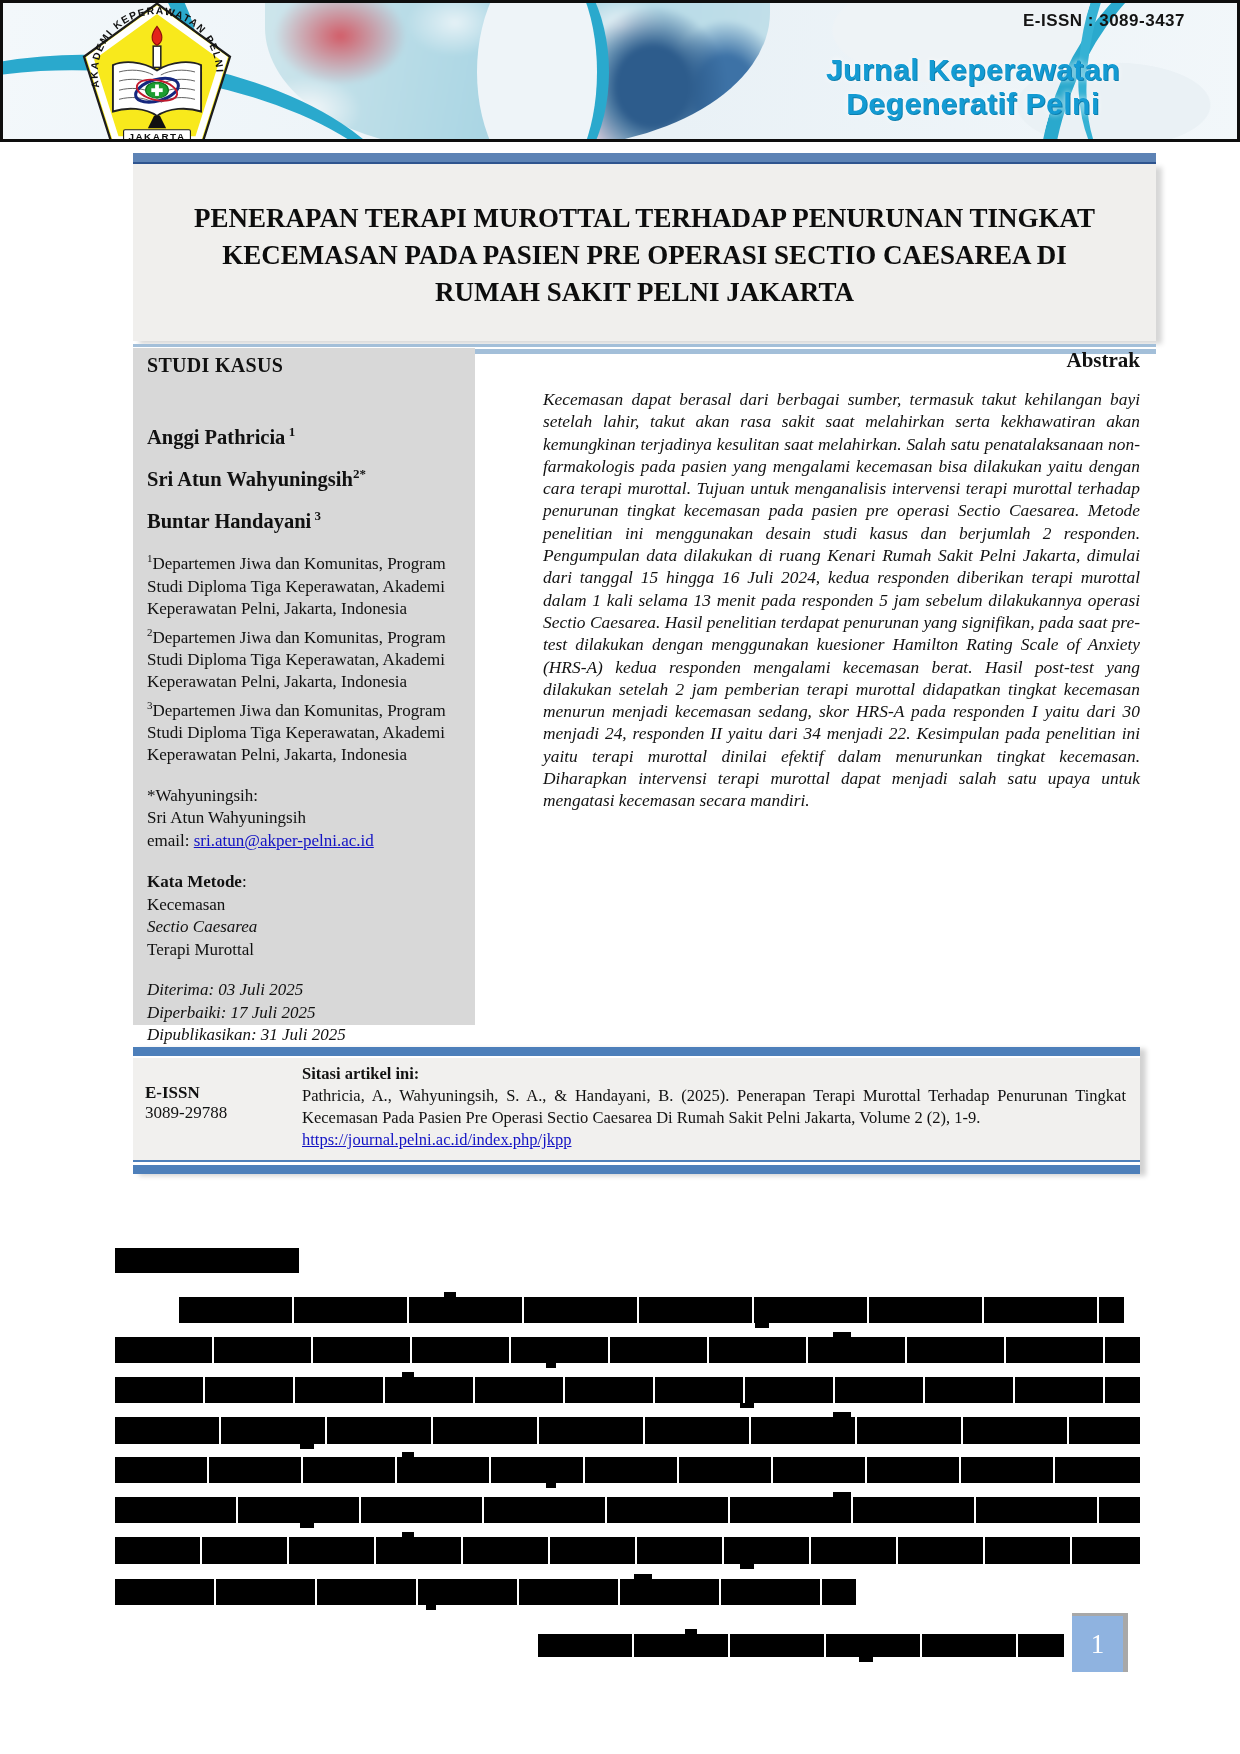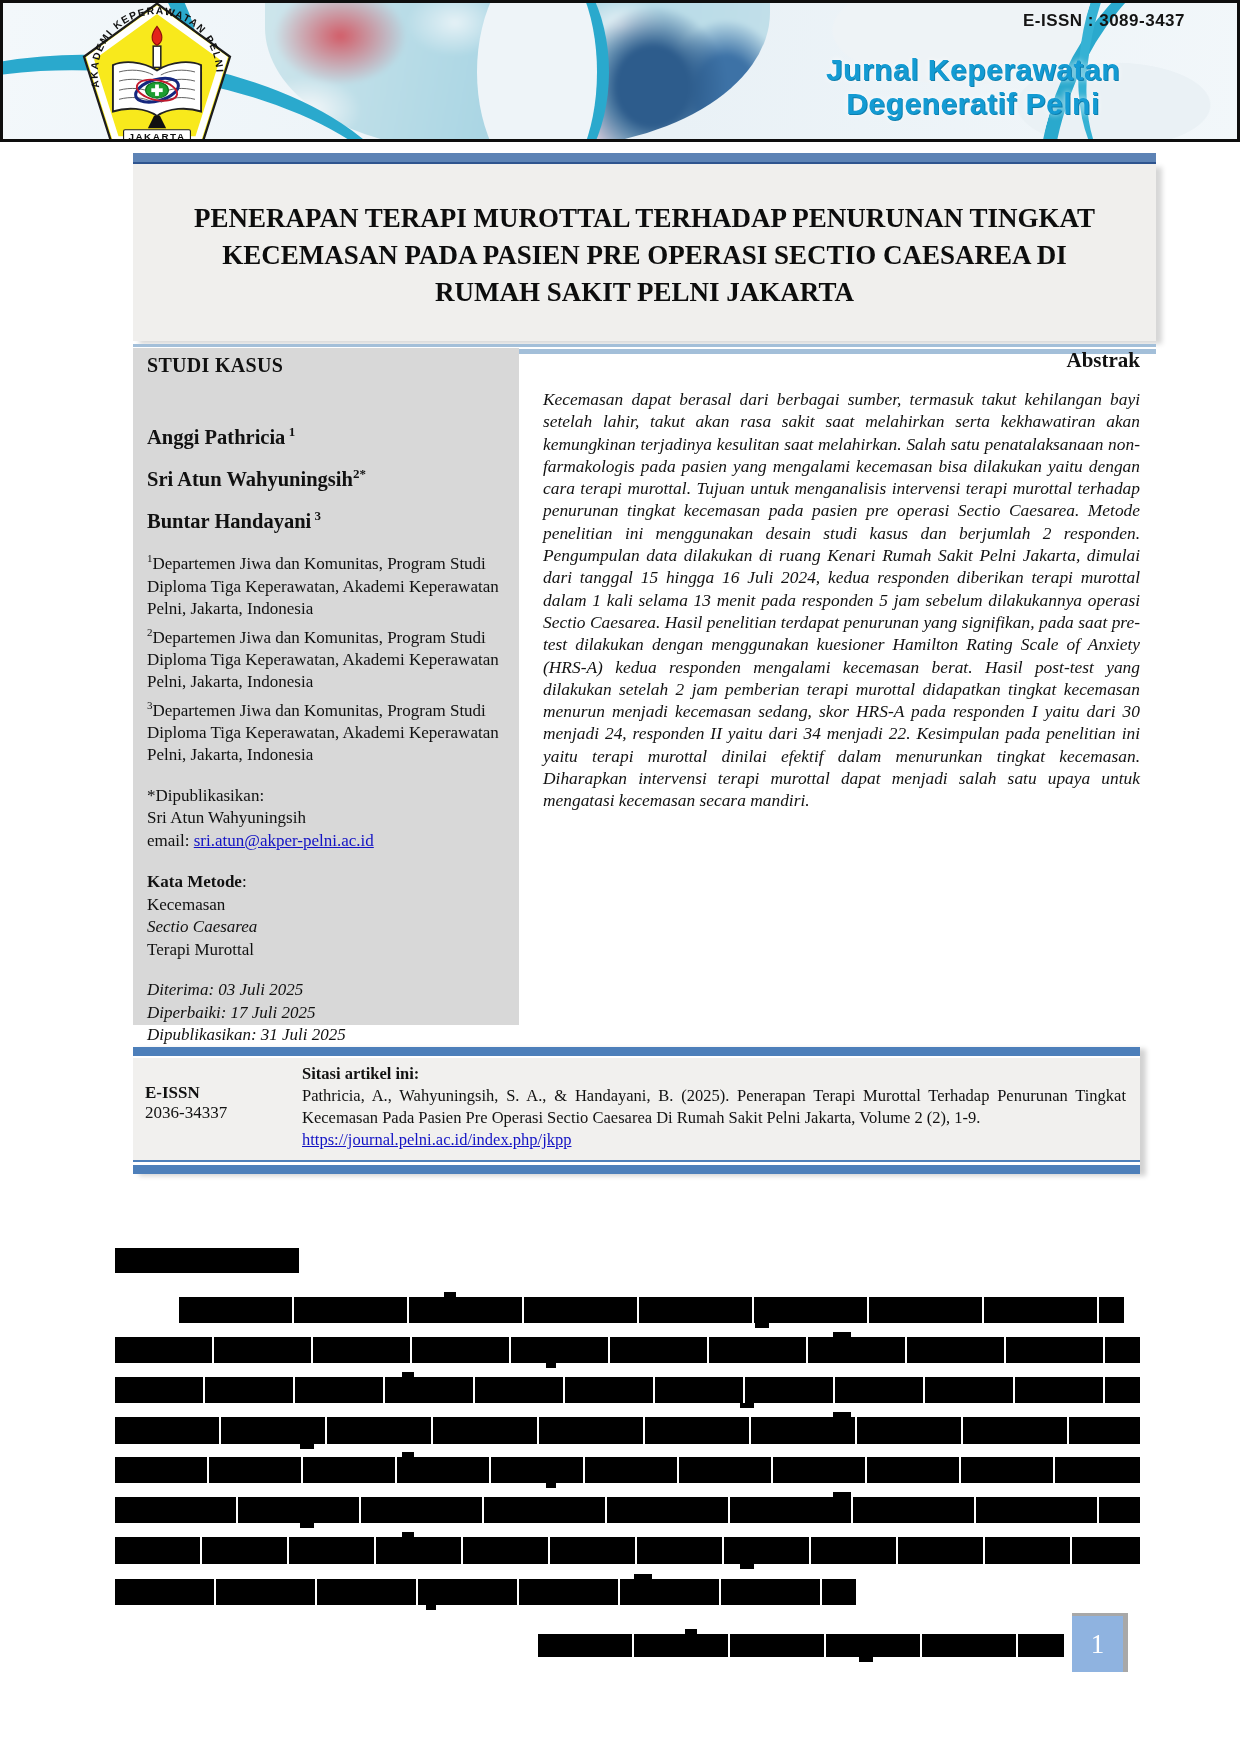--- a/index.html
+++ b/index.html
@@ -41,21 +41,21 @@
   .logo{position:absolute;left:78px;top:-4px;}
 
   
   .title-block{position:absolute;left:133px;top:153px;width:1023px;}
   .tb-bar{height:9px;background:#5d83b5;border-bottom:2px solid #2f5590;}
   .tb-box{background:#f0efed;padding:36px 46px 30px;box-shadow:6px 3px 5px rgba(0,0,0,.16);}
   .article-title{text-align:center;font-weight:bold;font-size:27px;line-height:37px;color:#0d0d0d;}
   .tb-underline{margin-top:3px;height:3px;background:#a3bfd9;border-bottom:2px solid #ffffff;box-shadow:0 5px 0 #a3bfd9;}
 
   
-  .sidebar{position:absolute;left:133px;top:348px;width:386px;height:677px;background:#d8d8d8;
+  .sidebar{position:absolute;left:133px;top:348px;width:342px;height:677px;background:#d8d8d8;
            box-sizing:border-box;padding:6px 14px;font-size:17px;line-height:22.5px;}
   .article-type{font-weight:bold;font-size:20px;letter-spacing:.3px;}
   .authors{margin-top:44px;}
   .author-row{font-weight:bold;font-size:20.5px;margin-bottom:15px;}
   .author-row sup{font-size:13px;}
   .affils{margin-top:10px;}
   .affil-item sup{font-size:11px;}
   .corr{margin-top:18px;}
   .email-link,.cit-link{color:#1212c4;text-decoration:underline;cursor:pointer;}
   .kw{margin-top:19px;}
@@ -170,21 +170,21 @@
     <div class="affils">
 
         <div class="affil-item"><sup>1</sup><span>Departemen Jiwa dan Komunitas, Program Studi Diploma Tiga Keperawatan, Akademi Keperawatan Pelni, Jakarta, Indonesia</span></div>
 
         <div class="affil-item"><sup>2</sup><span>Departemen Jiwa dan Komunitas, Program Studi Diploma Tiga Keperawatan, Akademi Keperawatan Pelni, Jakarta, Indonesia</span></div>
 
         <div class="affil-item"><sup>3</sup><span>Departemen Jiwa dan Komunitas, Program Studi Diploma Tiga Keperawatan, Akademi Keperawatan Pelni, Jakarta, Indonesia</span></div>
       </div>
 
     <div class="corr">
-      <div>*Dipublikasikan:</div>
+      <div>*Wahyuningsih:</div>
       <div>Sri Atun Wahyuningsih</div>
       <div><span>email: </span><a class="email-link">sri.atun@akper-pelni.ac.id</a></div>
     </div>
 
     <div class="kw">
       <div><span class="kw-label">Kata Metode</span><span>:</span></div>
       <div>
 
           <div class="kw-item">Kecemasan</div>
 
@@ -207,21 +207,21 @@
   <div class="abstract">
     <div class="abstract-heading">Abstrak</div>
     <div class="abstract-text">Kecemasan dapat berasal dari berbagai sumber, termasuk takut kehilangan bayi setelah lahir, takut akan rasa sakit saat melahirkan serta kekhawatiran akan kemungkinan terjadinya kesulitan saat melahirkan. Salah satu penatalaksanaan non- farmakologis pada pasien yang mengalami kecemasan bisa dilakukan yaitu dengan cara terapi murottal. Tujuan untuk menganalisis intervensi terapi murottal terhadap penurunan tingkat kecemasan pada pasien pre operasi Sectio Caesarea. Metode penelitian ini menggunakan desain studi kasus dan berjumlah 2 responden. Pengumpulan data dilakukan di ruang Kenari Rumah Sakit Pelni Jakarta, dimulai dari tanggal 15 hingga 16 Juli 2024, kedua responden diberikan terapi murottal dalam 1 kali selama 13 menit pada responden 5 jam sebelum dilakukannya operasi Sectio Caesarea. Hasil penelitian terdapat penurunan yang signifikan, pada saat pre-test dilakukan dengan menggunakan kuesioner Hamilton Rating Scale of Anxiety (HRS-A) kedua responden mengalami kecemasan berat. Hasil post-test yang dilakukan setelah 2 jam pemberian terapi murottal didapatkan tingkat kecemasan menurun menjadi kecemasan sedang, skor HRS-A pada responden I yaitu dari 30 menjadi 24, responden II yaitu dari 34 menjadi 22. Kesimpulan pada penelitian ini yaitu terapi murottal dinilai efektif dalam menurunkan tingkat kecemasan. Diharapkan intervensi terapi murottal dapat menjadi salah satu upaya untuk mengatasi kecemasan secara mandiri.</div>
   </div>
 
   <div class="citation">
     <div class="cit-bar"></div>
     <div class="cit-body">
       <div class="cit-left">
         <div class="lbl">E-ISSN</div>
-        <div>2036-34337</div>
+        <div>3089-29788</div>
       </div>
       <div class="cit-right">
         <div class="lbl">Sitasi artikel ini:</div>
         <div>Pathricia, A., Wahyuningsih, S. A., &amp; Handayani, B. (2025). Penerapan Terapi Murottal Terhadap Penurunan Tingkat Kecemasan Pada Pasien Pre Operasi Sectio Caesarea Di Rumah Sakit Pelni Jakarta, Volume 2 (2), 1-9.</div>
         <a class="cit-link">https://journal.pelni.ac.id/index.php/jkpp</a>
       </div>
     </div>
     <div class="cit-bot-line"></div>
     <div class="cit-bar"></div>
   </div>

